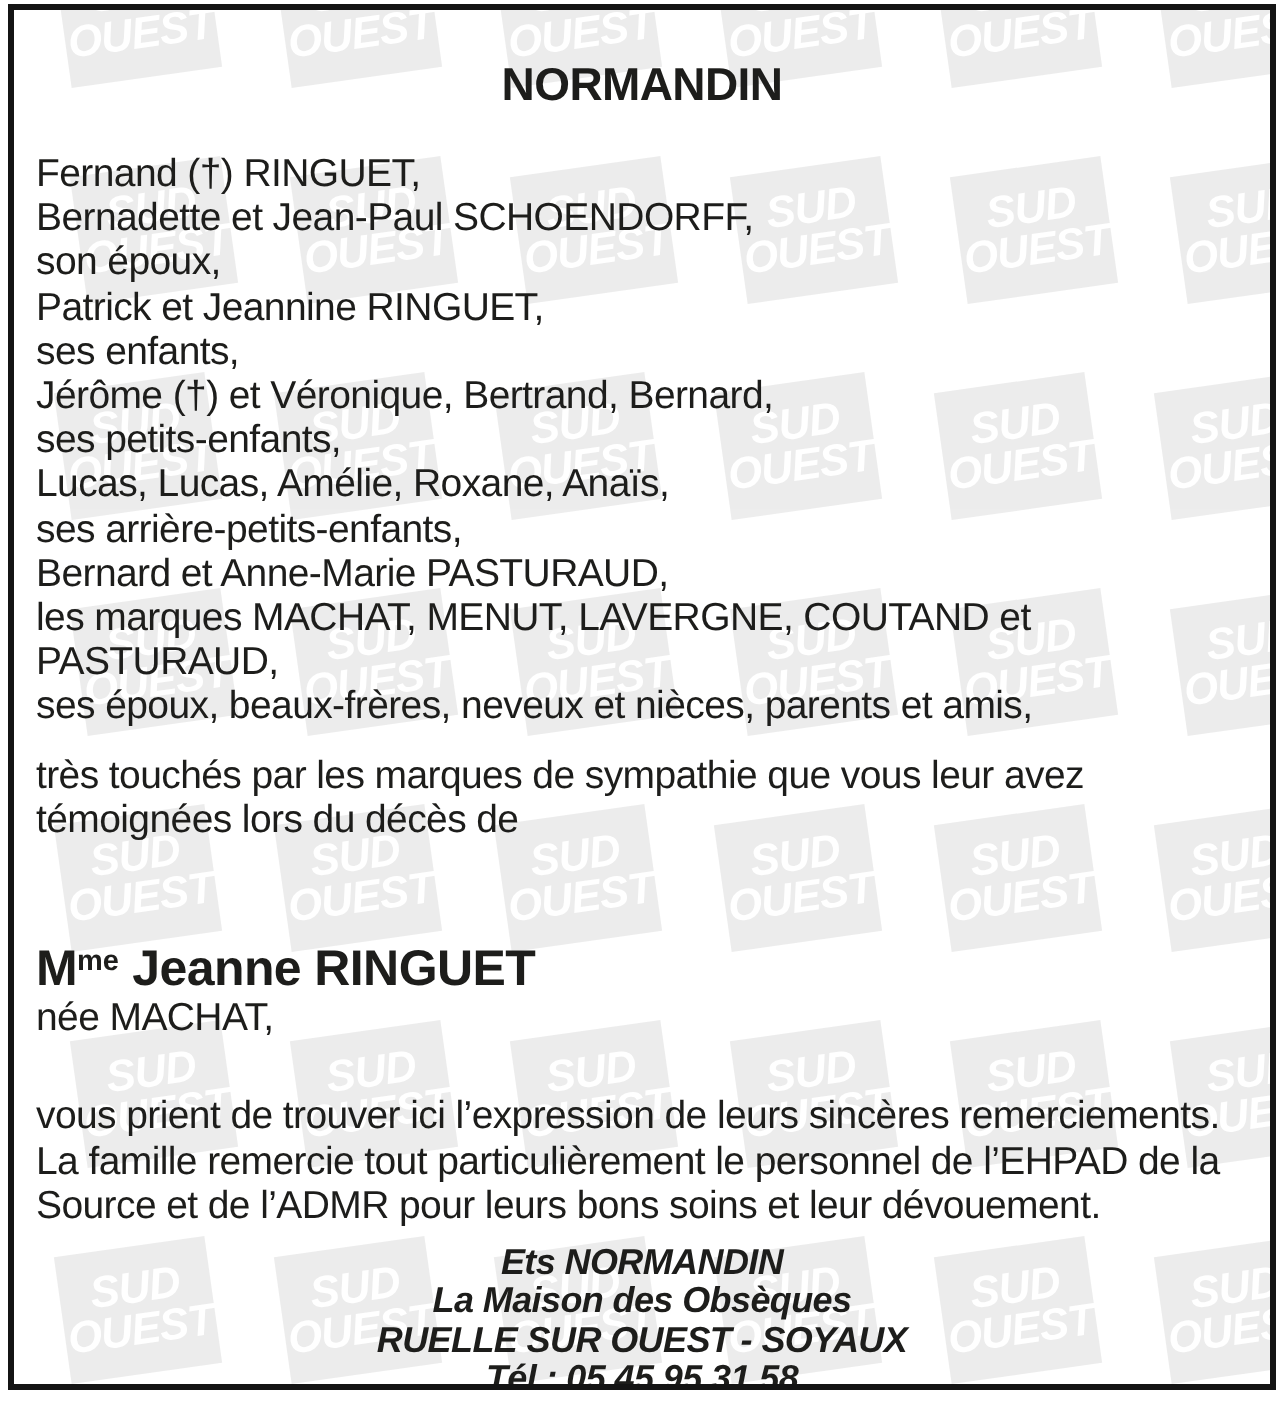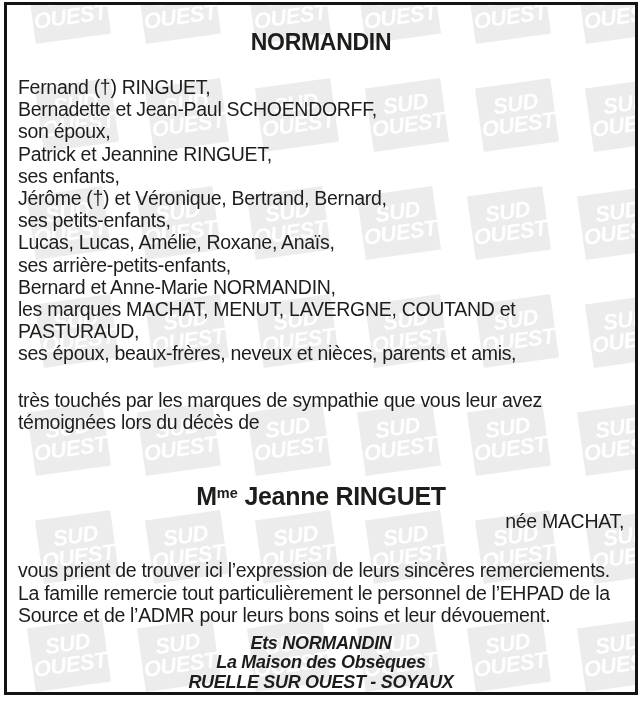--- a/index.html
+++ b/index.html
@@ -54,38 +54,38 @@
     line-height:26px;
     text-align:center;
     letter-spacing:-0.3px;
   }
   .body-text{
     font-size:19.5px;
     line-height:22.2px;
     letter-spacing:-0.3px;
   }
   .family{margin:21px 0 0;}
-  .sympathy{margin:24px 0 0;}
+  .sympathy{margin:12px 0 0;}
   .line{display:block;}
   .deceased{
     margin:47px 0 0;
-    text-align:center;
+    text-align:left;
     font-size:25px;
     font-weight:700;
     line-height:27px;
     letter-spacing:-0.3px;
   }
   .sup{
     font-size:0.58em;
     vertical-align:0.5em;
     letter-spacing:0;
   }
   .maiden{
     margin:0;
-    text-align:right;
+    text-align:left;
     font-size:19.5px;
     line-height:22px;
     letter-spacing:-0.3px;
   }
   .thanks{margin:27px 0 0;}
   .funeral{
     margin:8px 0 0;
     text-align:center;
     font-weight:700;
     font-style:italic;
@@ -277,21 +277,21 @@
     <p class="family body-text">
       <span class="line">Fernand (†) RINGUET,</span>
       <span class="line">Bernadette et Jean-Paul SCHOENDORFF,</span>
       <span class="line">son époux,</span>
       <span class="line">Patrick et Jeannine RINGUET,</span>
       <span class="line">ses enfants,</span>
       <span class="line">Jérôme (†) et Véronique, Bertrand, Bernard,</span>
       <span class="line">ses petits-enfants,</span>
       <span class="line">Lucas, Lucas, Amélie, Roxane, Anaïs,</span>
       <span class="line">ses arrière-petits-enfants,</span>
-      <span class="line">Bernard et Anne-Marie NORMANDIN,</span>
+      <span class="line">Bernard et Anne-Marie PASTURAUD,</span>
       <span class="line">les marques MACHAT, MENUT, LAVERGNE, COUTAND et PASTURAUD,</span>
       <span class="line">ses époux, beaux-frères, neveux et nièces, parents et amis,</span>
     </p>
 
     <p class="sympathy body-text">
       <span class="line">très touchés par les marques de sympathie que vous leur avez</span>
       <span class="line">témoignées lors du décès de</span>
     </p>
 
     <p class="deceased"><span>M</span><span class="sup">me</span> <span>Jeanne RINGUET</span></p>

